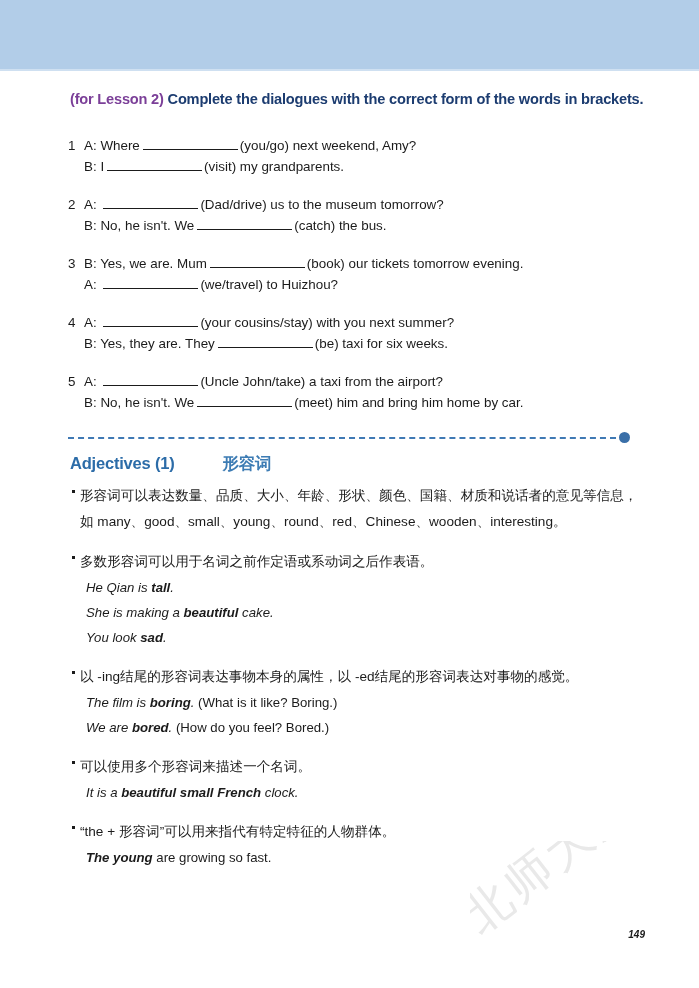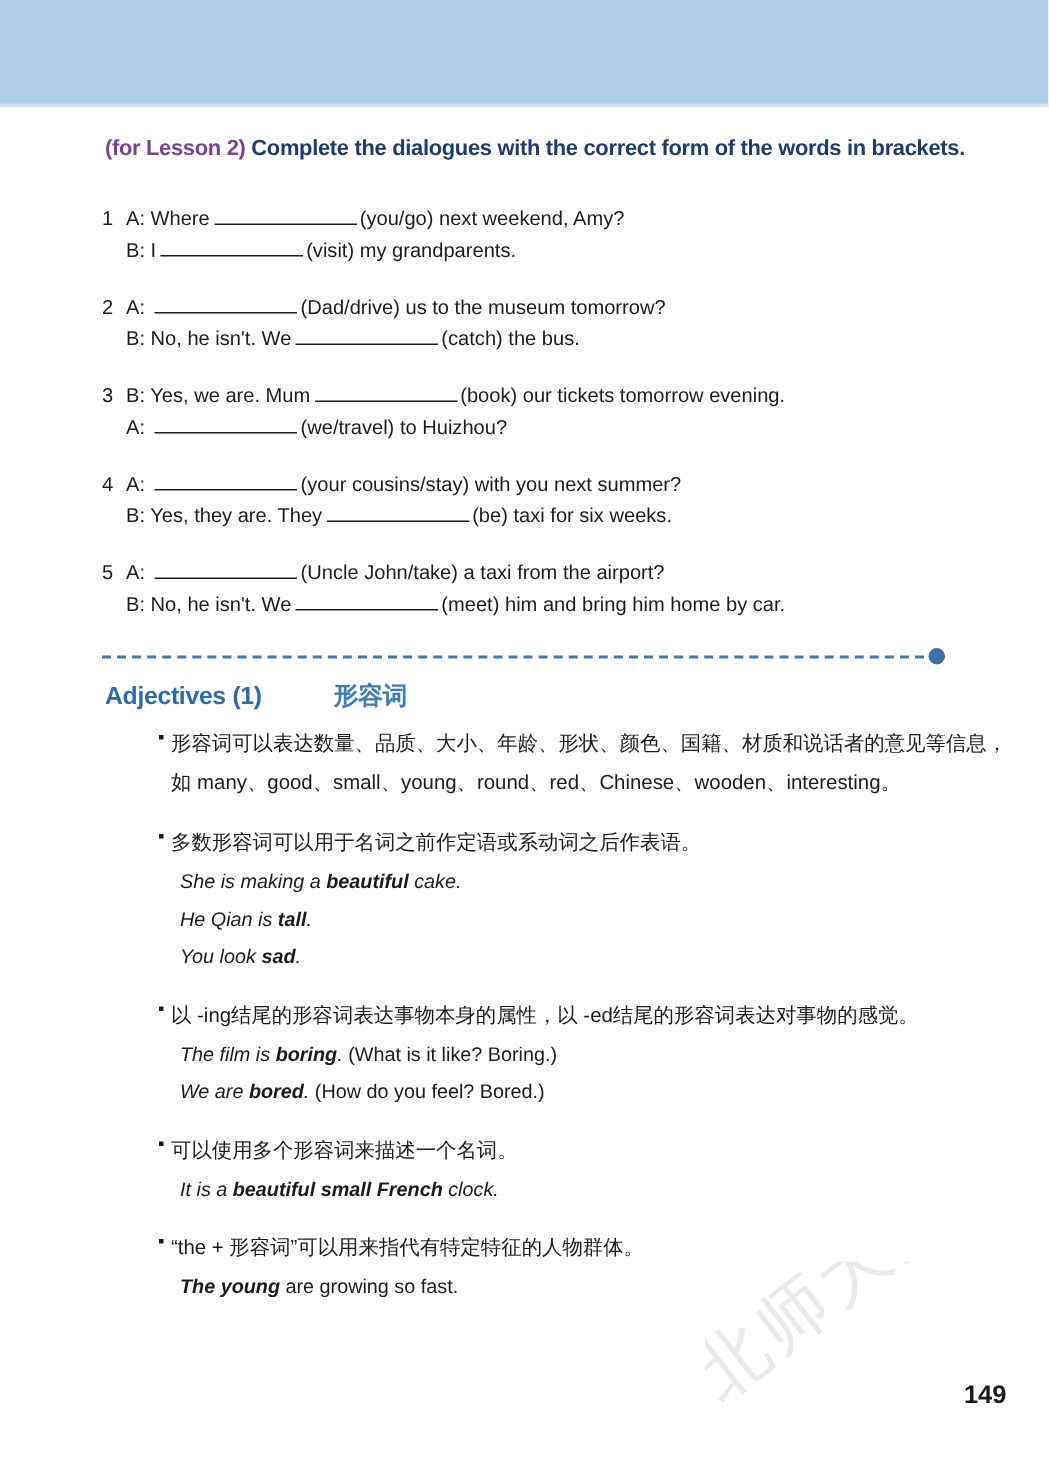--- a/index.html
+++ b/index.html
@@ -107,21 +107,20 @@
     font-weight: bold;
     color: #2c6ca8;
     letter-spacing: -0.2px;
   }
   .gr-heading .cn { color: #3d7cb4; font-weight: bold; margin-left: 48px; }
 
   .gr-list {
     position: absolute;
     left: 0; top: 412px;
     width: 697px;
-    padding-left: 34px;
   }
   .gr-item {
     position: relative;
     padding-left: 80px;
     margin-bottom: 14px;
     width: 640px;
   }
   .gr-bullet {
     position: absolute;
     left: 72px; top: 7px;
@@ -161,24 +160,25 @@
     font-family: "DejaVu Sans", sans-serif;
     white-space: nowrap;
     transform: rotate(-38deg);
     transform-origin: left center;
     letter-spacing: 4px;
   }
 
   
   .page-number {
     position: absolute;
-    right: 28px; bottom: 48px;
-    font-size: 17px;
+    right: 54px; bottom: 48px;
+    font-size: 10px;
     font-weight: bold;
     color: #1b1b1b;
+    font-style: italic;
   }
 </style>
 </head>
 <body>
 
 <div class="banner"></div>
 
 <div class="page">
 
   <div class="ex-heading">
@@ -223,22 +223,22 @@
   </div>
 
   <div class="gr-list" id="gr-list">
       <div class="gr-item">
         <span class="gr-bullet"></span>
         <div class="gr-text">形容词可以表达数量、品质、大小、年龄、形状、颜色、国籍、材质和说话者的意见等信息，如 many、good、small、young、round、red、Chinese、wooden、interesting。</div>
       </div>
       <div class="gr-item">
         <span class="gr-bullet"></span>
         <div class="gr-text">多数形容词可以用于名词之前作定语或系动词之后作表语。</div>
+        <div class="gr-ex"><span>He Qian is </span><b>tall</b><span>.</span></div>
         <div class="gr-ex"><span>She is making a </span><b>beautiful</b><span> cake.</span></div>
-        <div class="gr-ex"><span>He Qian is </span><b>tall</b><span>.</span></div>
         <div class="gr-ex"><span>You look </span><b>sad</b><span>.</span></div>
       </div>
       <div class="gr-item">
         <span class="gr-bullet"></span>
         <div class="gr-text">以 -ing结尾的形容词表达事物本身的属性，以 -ed结尾的形容词表达对事物的感觉。</div>
         <div class="gr-ex"><span>The film is </span><b>boring</b><span>.</span><span class="plain"> (What is it like? Boring.)</span></div>
         <div class="gr-ex"><span>We are </span><b>bored</b><span>.</span><span class="plain"> (How do you feel? Bored.)</span></div>
       </div>
       <div class="gr-item">
         <span class="gr-bullet"></span>

